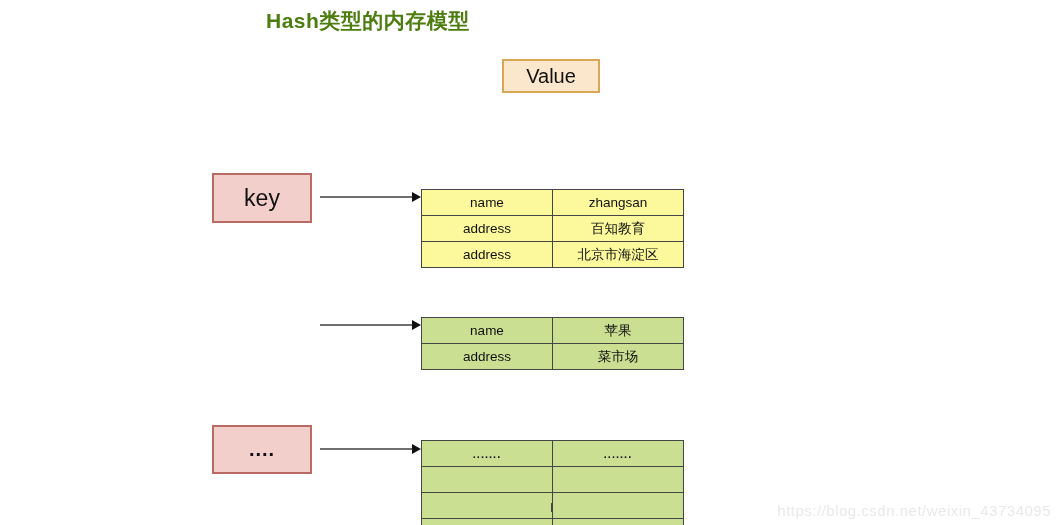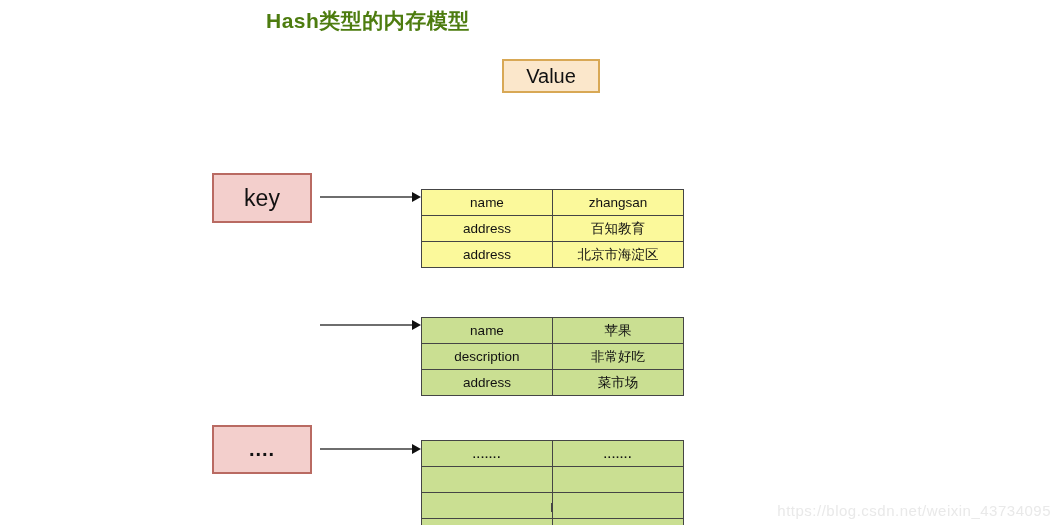--- a/index.html
+++ b/index.html
@@ -134,24 +134,20 @@
     </tbody>
   </table>
 
   <table class="mem t2">
     <tbody>
       <tr>
         <td>name</td>
         <td>苹果</td>
       </tr>
       <tr>
-        <td>description</td>
-        <td>非常好吃</td>
-      </tr>
-      <tr>
         <td>address</td>
         <td>菜市场</td>
       </tr>
     </tbody>
   </table>
 
   <table class="mem t3">
     <tbody>
       <tr>
         <td>.......</td>

